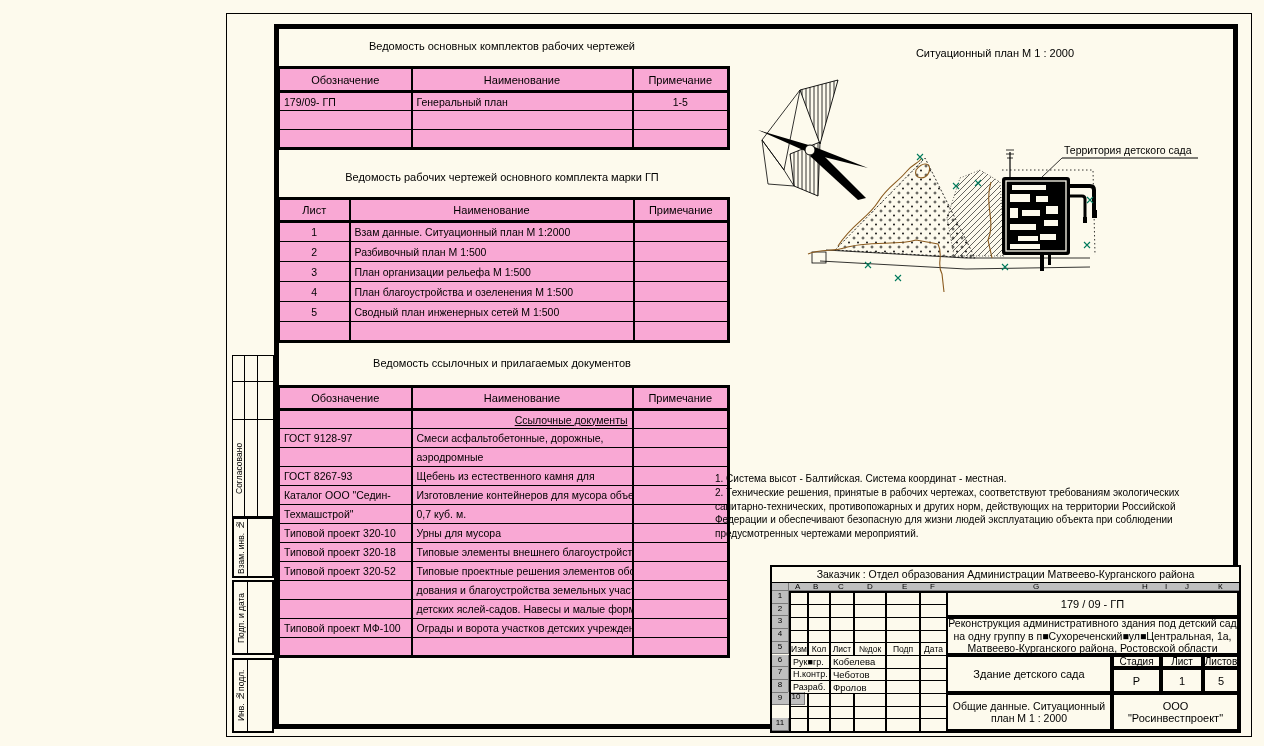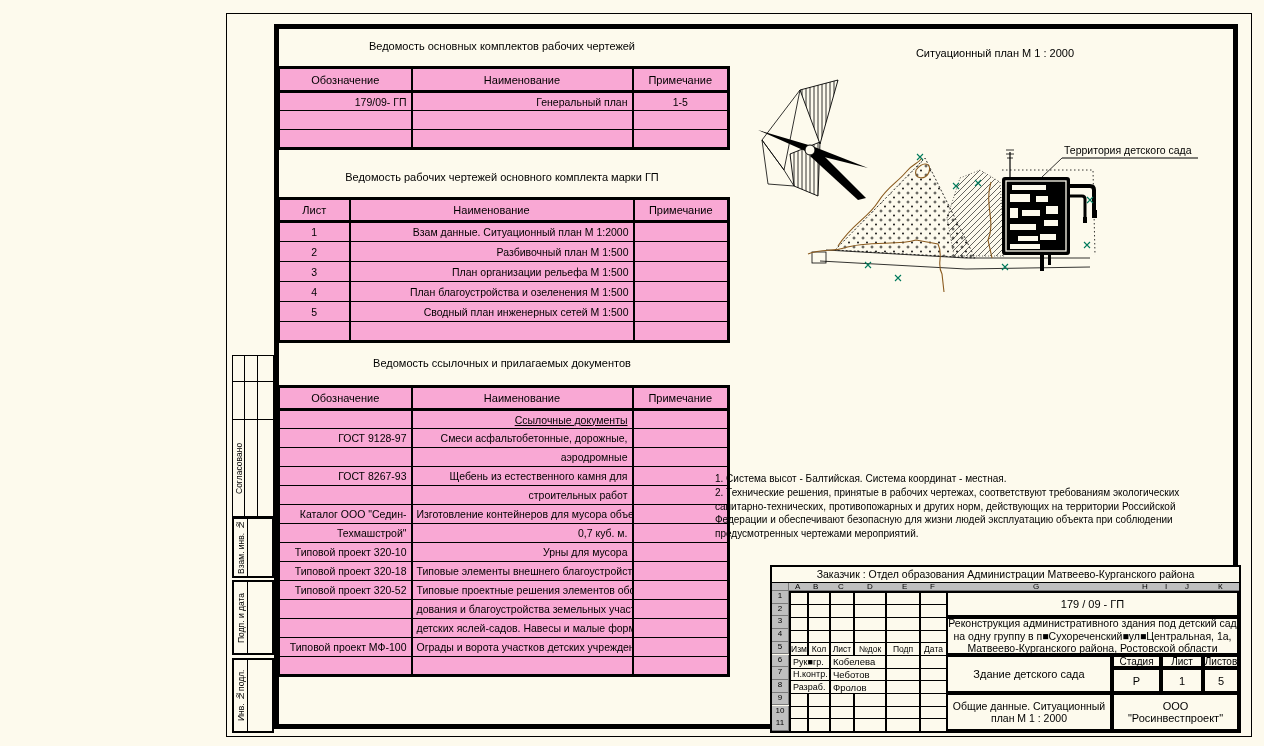--- a/index.html
+++ b/index.html
@@ -8,21 +8,21 @@
   .abs{position:absolute}
   #thin-frame{left:226px;top:13px;width:1026px;height:724px;border:1px solid #000}
   #main-frame{left:274px;top:24px;width:964px;height:705px;border:5px solid #000}
   .tbl-title{font-size:11px;text-align:center;white-space:nowrap}
   table.sheet{border-collapse:collapse;table-layout:fixed;border:3px solid #000;background:#f9a8d4}
   table.sheet th,table.sheet td{border-left:2px solid #000;border-right:2px solid #000;border-top:1px solid #000;border-bottom:1px solid #000;font-size:10.5px;font-weight:normal;padding:0 4px;overflow:hidden;white-space:nowrap}
   table.sheet th{border-bottom:3px solid #000;text-align:center;font-size:11px}
   #t1 tr{height:19px}#t1 thead tr{height:24px}
   #t2 tr{height:20px}#t2 thead tr{height:23px}
   #t3 tr{height:19px}#t3 thead tr{height:23px}
-  td.c{text-align:center}td.l{text-align:right}
+  td.c{text-align:center}td.l{text-align:left}
   td.section-head{text-align:right;text-decoration:underline}
   #notes{left:715px;top:472px;width:512px;font-size:10px;line-height:13.8px}
   
   .vtext{writing-mode:vertical-rl;transform:rotate(180deg);font-size:8.5px;display:flex;align-items:center;justify-content:center;height:100%;width:100%}
   .strip-box{position:absolute;border:2px solid #000;display:flex}
   .strip-box .lbl{width:14px;border-right:1px solid #000}
   .topgrid-cell{position:absolute;border:1px solid #000}
   
   #titleblock{left:770px;top:565px;width:471px;height:168px;border:2px solid #000;background:#fdfaed}
   #tb-customer{left:0;top:0;width:467px;height:16px;border-bottom:1px solid #000;font-size:10.5px;text-align:center;line-height:15px;white-space:nowrap;overflow:hidden}
@@ -153,25 +153,20 @@
         <td class="c" data-interactable="false"></td>
       </tr>
       <tr data-interactable="false">
         <td class="l" data-interactable="false"></td>
         <td class="l" data-interactable="false">аэродромные</td>
         <td class="c" data-interactable="false"></td>
       </tr>
       <tr data-interactable="false">
         <td class="l" data-interactable="false">ГОСТ 8267-93</td>
         <td class="l" data-interactable="false">Щебень из естественного камня для</td>
-        <td class="c" data-interactable="false"></td>
-      </tr>
-      <tr data-interactable="false">
-        <td class="l" data-interactable="false"></td>
-        <td class="l" data-interactable="false">строительных работ</td>
         <td class="c" data-interactable="false"></td>
       </tr>
       <tr data-interactable="false">
         <td class="l" data-interactable="false">Каталог ООО "Седин-</td>
         <td class="l" data-interactable="false">Изготовление контейнеров для мусора объемом</td>
         <td class="c" data-interactable="false"></td>
       </tr>
       <tr data-interactable="false">
         <td class="l" data-interactable="false">Техмашстрой"</td>
         <td class="l" data-interactable="false">0,7 куб. м.</td>
@@ -359,21 +354,21 @@
     <div class="rownum" style="top:0;height:8px" data-interactable="false"></div>
   <div class="rownum" data-interactable="false" style="top: 8px; height: 12.7px;">1</div>
       <div class="rownum" data-interactable="false" style="top: 20.7px; height: 12.7px;">2</div>
       <div class="rownum" data-interactable="false" style="top: 33.4px; height: 12.7px;">3</div>
       <div class="rownum" data-interactable="false" style="top: 46.1px; height: 12.7px;">4</div>
       <div class="rownum" data-interactable="false" style="top: 58.8px; height: 12.7px;">5</div>
       <div class="rownum" data-interactable="false" style="top: 71.5px; height: 12.7px;">6</div>
       <div class="rownum" data-interactable="false" style="top: 84.2px; height: 12.7px;">7</div>
       <div class="rownum" data-interactable="false" style="top: 96.9px; height: 12.7px;">8</div>
       <div class="rownum" data-interactable="false" style="top: 109.6px; height: 12.7px;">9</div>
-      <div class="rownum" data-interactable="false" style="top: 123px; height: 12.7px;">10</div>
+      <div class="rownum" data-interactable="false" style="top: 109px; height: 12.7px; margin-left: 16px;">10</div>
       <div class="rownum" data-interactable="false" style="top: 135px; height: 12.7px;">11</div>
     </div>
   <table id="mini-grid" data-interactable="false">
       <colgroup>
         <col style="width: 18px;">
         <col style="width: 22px;">
         <col style="width: 24px;">
         <col style="width: 32px;">
         <col style="width: 34px;">
         <col style="width: 27px;">

